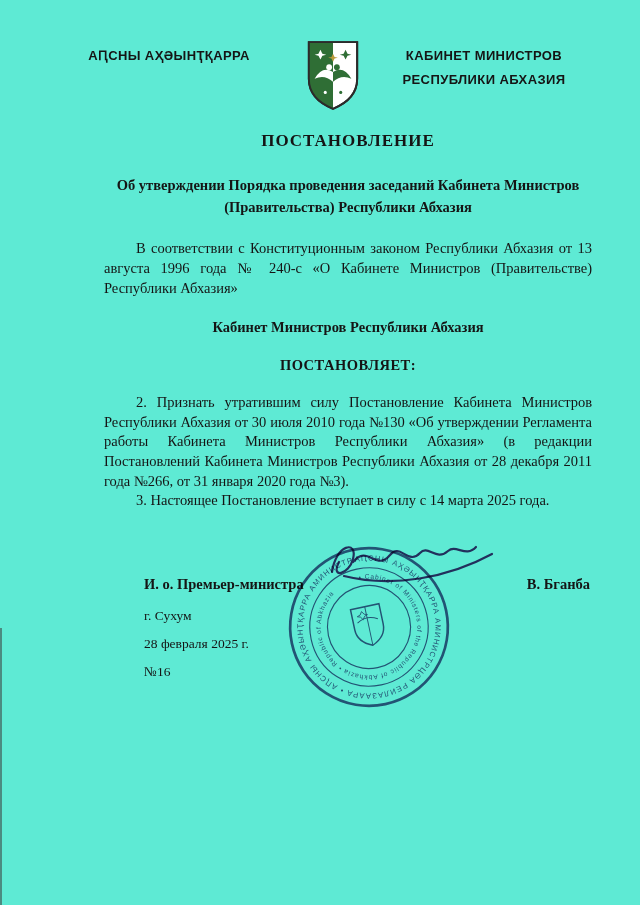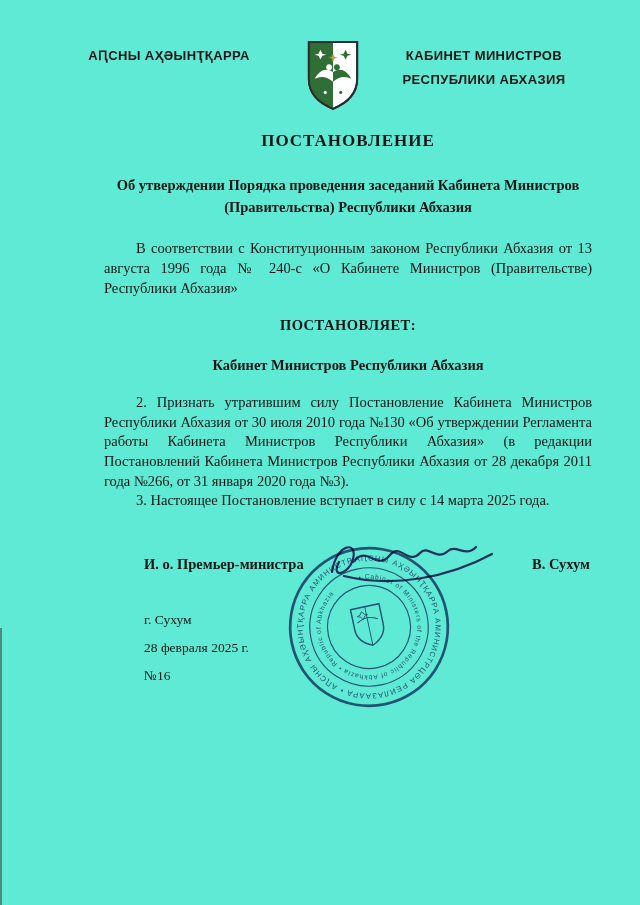--- a/index.html
+++ b/index.html
@@ -43,26 +43,26 @@
     margin:21px 0 0 0;text-align:justify;text-indent:32px;
   }
   .center-bold{
     margin:20px 0 0 0;text-align:center;font-weight:bold;
   }
   .decree-verb{letter-spacing:.5px;margin-top:18px;}
   .items{margin-top:18px;}
   .items .paragraph{margin-top:0;}
   
   .sig-row{
-    margin-top:44px;display:flex;justify-content:space-between;
+    margin-top:64px;display:flex;justify-content:space-between;
     font-weight:bold;padding-left:40px;
   }
   .sig-name{padding-right:2px;}
   .issue-block{
-    margin-top:32px;padding-left:40px;font-size:13.5px;line-height:2.05;
+    margin-top:8px;padding-left:40px;font-size:13.5px;line-height:2.05;
   }
   .issue-line{display:block;}
   
   .signature-svg{
     position:absolute;left:322px;top:532px;width:180px;height:62px;
     pointer-events:none;
   }
   .stamp-svg{
     position:absolute;left:286px;top:544px;width:166px;height:166px;
     transform:rotate(-12deg);
@@ -123,32 +123,32 @@
     </div>
   </header>
 
   <main class="content">
     <h1 class="doc-title">ПОСТАНОВЛЕНИЕ</h1>
 
     <h2 class="doc-subject">Об утверждении Порядка проведения заседаний Кабинета Министров (Правительства) Республики Абхазия</h2>
 
     <p class="paragraph">В соответствии с Конституционным законом Республики Абхазия от 13 августа 1996 года № 240-с «О Кабинете Министров (Правительстве) Республики Абхазия»</p>
 
+    <p class="center-bold">Кабинет Министров Республики Абхазия</p>
+
     <p class="center-bold decree-verb">ПОСТАНОВЛЯЕТ:</p>
-
-    <p class="center-bold">Кабинет Министров Республики Абхазия</p>
 
     <div class="items">
       <p class="paragraph">2. Признать утратившим силу Постановление Кабинета Министров Республики Абхазия от 30 июля 2010 года №130 «Об утверждении Регламента работы Кабинета Министров Республики Абхазия» (в редакции Постановлений Кабинета Министров Республики Абхазия от 28 декабря 2011 года №266, от 31 января 2020 года №3).</p>
       <p class="paragraph">3. Настоящее Постановление вступает в силу с 14 марта 2025 года.</p>
     </div>
 
     <div class="sig-row">
       <span class="sig-role">И. о. Премьер-министра</span>
-      <span class="sig-name">В. Сухум</span>
+      <span class="sig-name">В. Бганба</span>
     </div>
 
     <div class="issue-block">
       <span class="issue-line">г. Сухум</span>
       <span class="issue-line">28 февраля 2025 г.</span>
       <span class="issue-line">№16</span>
     </div>
   </main>
 
   <svg class="signature-svg" viewBox="0 0 180 62" aria-hidden="true">

